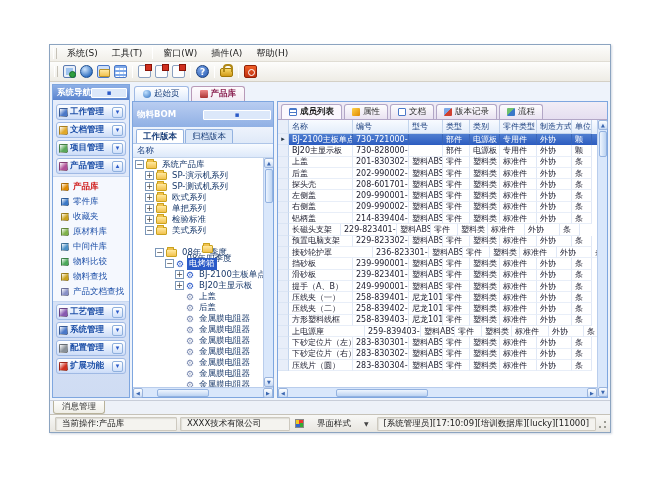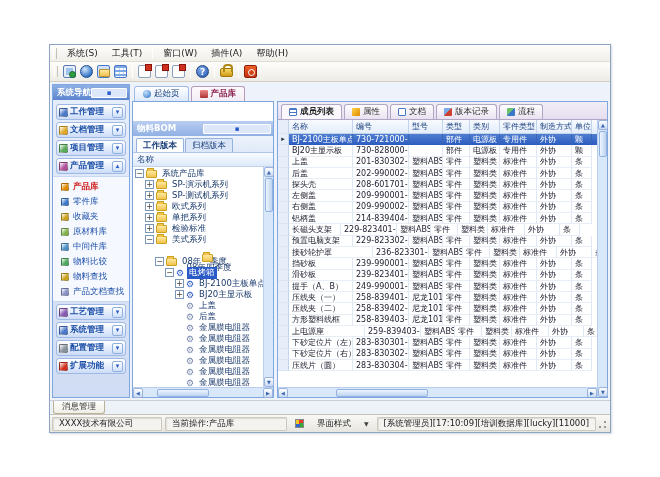--- a/index.html
+++ b/index.html
@@ -57,22 +57,22 @@
   .doctabs{height:17px;flex:none;display:flex;align-items:flex-end;padding-left:2px;gap:2px;}
   .doctab{height:15px;display:flex;align-items:center;gap:3px;padding:0 8px;font-size:8.5px;border:1px solid #9fb9e4;
     border-bottom:none;border-radius:3px 3px 0 0;background:linear-gradient(#fff,#dce9fb);color:#1a3f7a;}
   .doctab.active{background:linear-gradient(#fdfbfd,#f3ecf4);border-color:#b89ab8;color:#8b2252;font-weight:bold;}
   .dt-icon{width:8px;height:8px;border-radius:50%;flex:none;}
   [data-name="home-icon"]{background:radial-gradient(circle at 35% 30%,#bfe0ff,#2e6fc0);}
   [data-name="product-tab-icon"]{border-radius:1px;background:linear-gradient(#e88,#a33);}
   .panels{flex:1;display:flex;gap:3px;min-height:0;}
   
   .bom{width:142px;flex:none;display:flex;flex-direction:column;border:1px solid #7ea6df;background:#fff;}
-  .bom-header{height:15px;flex:none;display:flex;align-items:center;background:linear-gradient(#b9cdf1,#90b0e4);
-    color:#fff;font-size:8.5px;font-weight:bold;padding:0 2px 0 4px;margin-top:19px;}
+  .bom-header{height:25px;flex:none;display:flex;align-items:center;background:linear-gradient(#b9cdf1,#90b0e4);
+    color:#fff;font-size:8.5px;font-weight:bold;padding:0 2px 0 4px;}
   .bom-header span{flex:1;}
   .bom-tabs{height:17px;flex:none;display:flex;align-items:flex-end;background:linear-gradient(#eef3fc,#dfe9f8);padding-left:3px;gap:1px;border-bottom:1px solid #aec5e8;}
   .vtab{height:14px;padding:0 6px;font-size:8.5px;color:#1a3f7a;display:flex;align-items:center;border:1px solid #93b2e0;border-bottom:none;border-radius:2px 2px 0 0;background:#dbe7f8;}
   .vtab.active{background:#fff;font-weight:bold;}
   .bom-colhdr{height:14px;flex:none;display:flex;align-items:center;padding-left:4px;font-size:8.5px;color:#1b3f7e;
     background:linear-gradient(#f8fbff,#dde9fa);border-bottom:1px solid #c2d4ec;}
   .bom-body{flex:1;display:flex;min-height:0;}
   .tree{flex:1;overflow:hidden;padding-top:1px;}
   .trow{height:11px;display:flex;align-items:center;font-size:8.5px;color:#1a3a6b;white-space:nowrap;}
   .texp{flex:none;width:9px;height:9px;border:1px solid #7a96b8;background:#fff;font-size:8px;line-height:7px;text-align:center;color:#444;margin-right:2px;}
@@ -696,22 +696,22 @@
 
         </div>
       </div>
     </div>
 
     <div class="msgrow" data-name="docked-tab-row">
       <span class="msgtab" data-name="message-manager-tab">消息管理</span>
     </div>
 
     <div class="statusbar" data-name="status-bar">
+      <span class="st-cell st-op" data-name="current-operation-label">当前操作:产品库</span>
       <span class="st-cell" style="width:110px" data-name="company-label">XXXX技术有限公司</span>
-      <span class="st-cell st-op" data-name="current-operation-label">当前操作:产品库</span>
       <span class="style-btn" data-name="ui-style-button">
         <span class="style-ico" data-name="palette-icon"></span>
         <span data-name="ui-style-label">界面样式</span>
         <span class="caret" data-name="chevron-down-icon">▼</span>
       </span>
       <span class="st-cell" data-name="session-info-label">[系统管理员][17:10:09][培训数据库][lucky][11000]</span>
       <span class="grip" data-name="resize-grip"></span>
     </div>
 
   </div>

